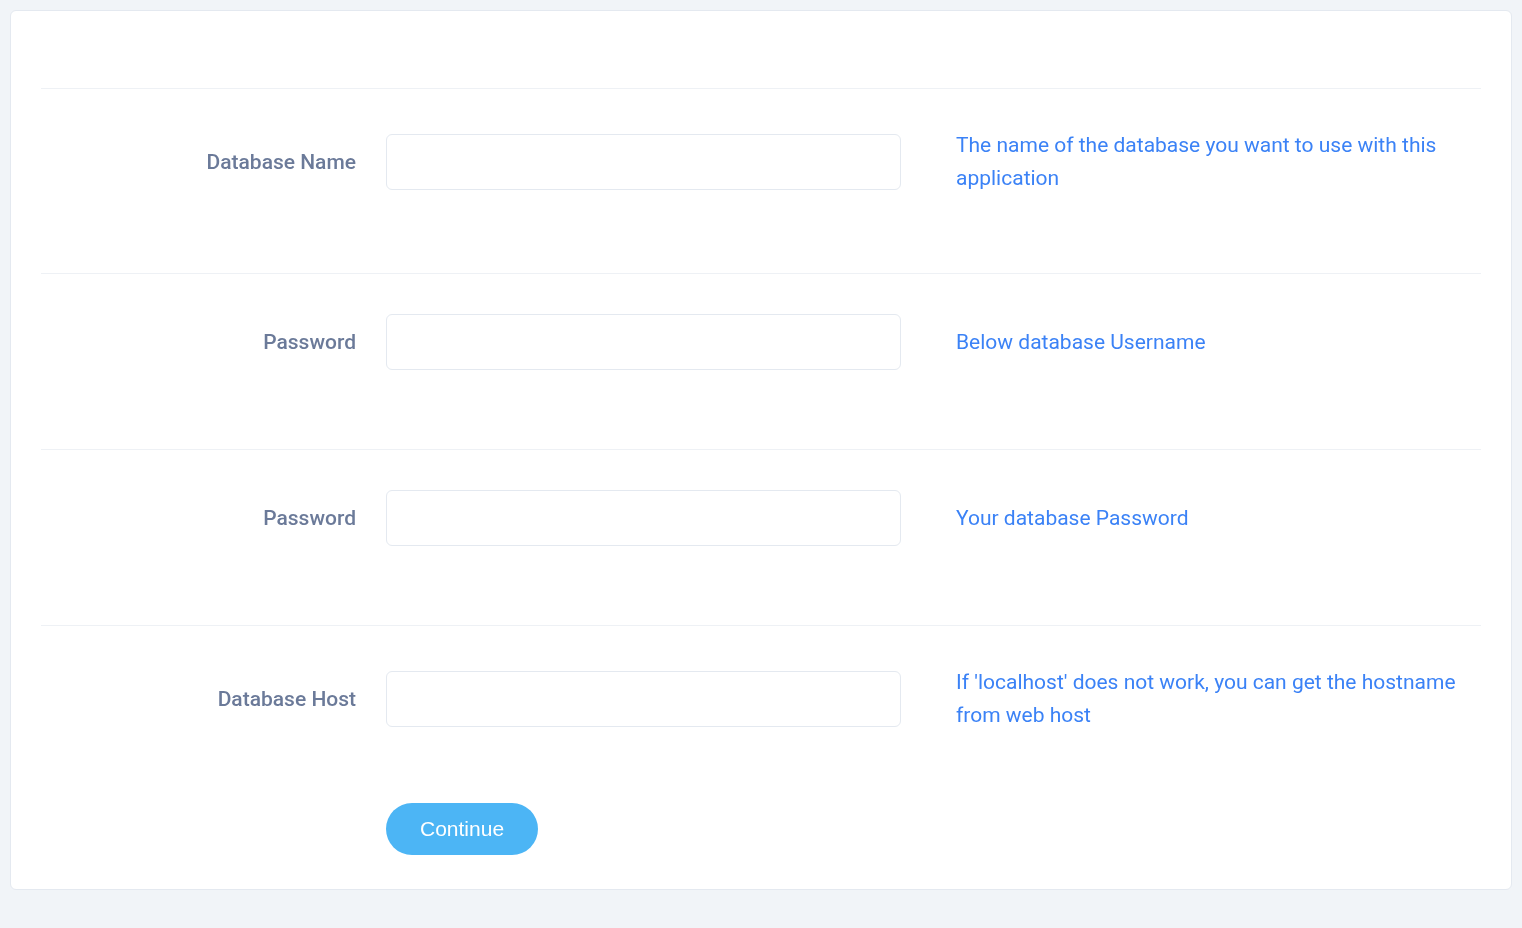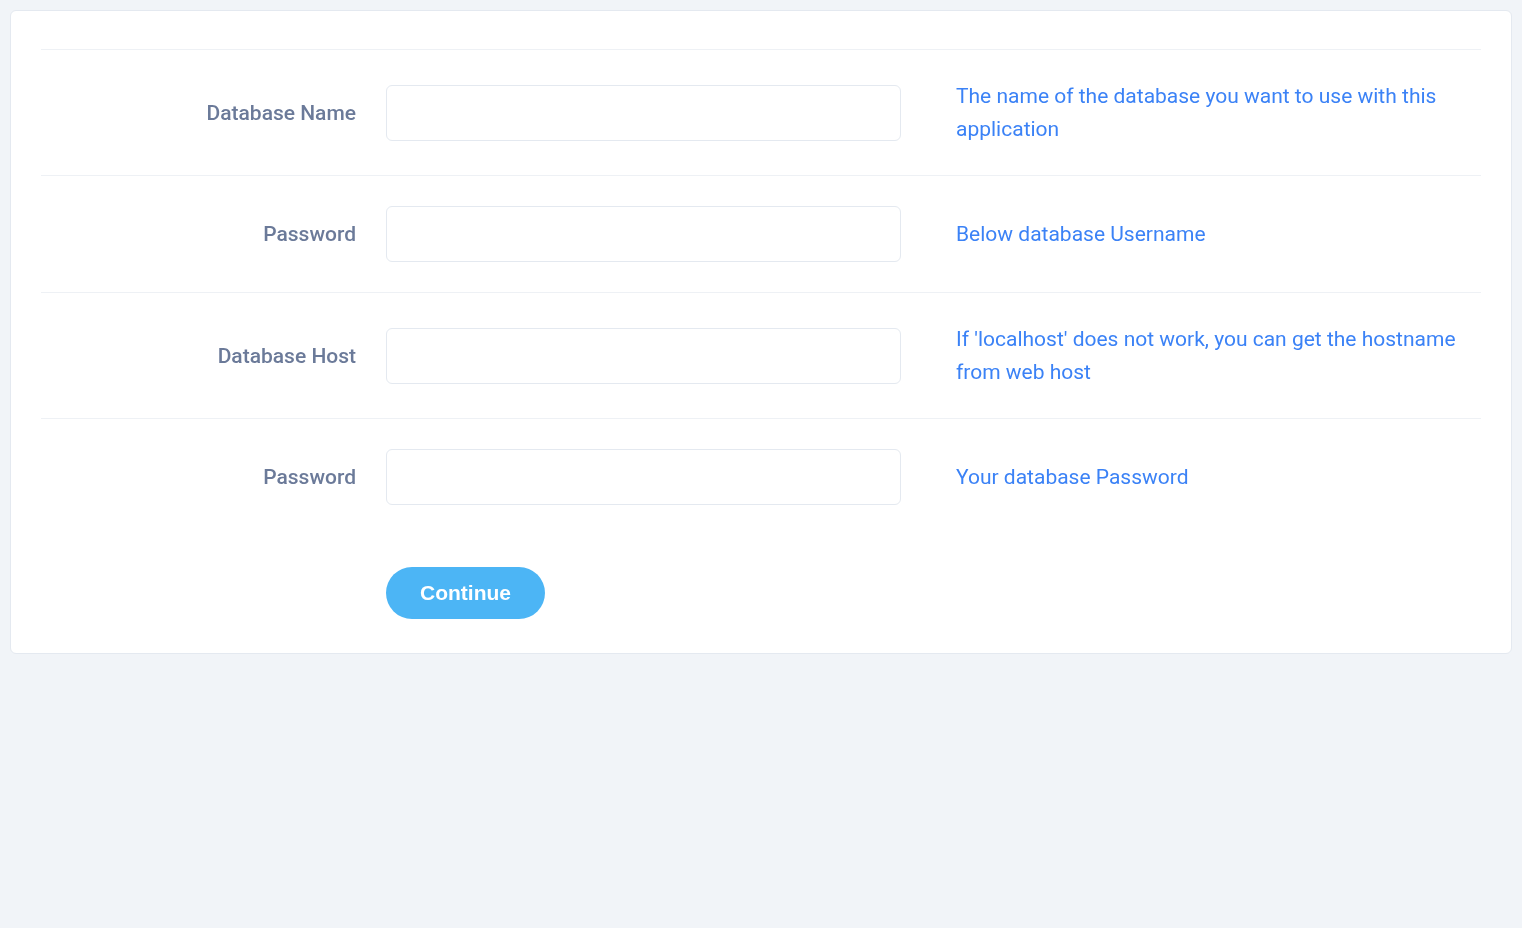--- a/index.html
+++ b/index.html
@@ -22,22 +22,23 @@
     .intro {
       color: #6b7a99;
       font-size: 25px;
       line-height: 1.45;
       font-weight: 500;
       margin-bottom: 52px;
     }
     .form-row {
       display: flex;
       align-items: center;
-      padding: 30px 0;
+      padding: 40px 0;
       border-top: 1px solid #eef1f5;
+      margin-top: 39px;
     }
     .form-row:last-of-type {
       border-bottom: 1px solid #eef1f5;
     }
     .label-col {
       flex: 0 0 345px;
       text-align: right;
       padding-right: 30px;
     }
     .label-col label {
@@ -68,21 +69,21 @@
     }
     .action-row {
       padding-top: 32px;
       padding-left: 345px;
     }
     .btn-continue {
       display: inline-block;
       background: #4cb5f5;
       color: #ffffff;
       font-size: 21px;
-      font-weight: 700;
+      font-weight: 400;
       border: none;
       border-radius: 28px;
       padding: 14px 34px;
       cursor: pointer;
     }
   </style>
 </head>
 <body>
 
 <div class="card">
@@ -103,35 +104,35 @@
       <label>Password</label>
     </div>
     <div class="input-col">
       <input type="text" value="" style="">
     </div>
     <div class="help-col">Below database Username</div>
   </div>
 
   <div class="form-row">
     <div class="label-col">
+      <label>Password</label>
+    </div>
+    <div class="input-col">
+      <input type="password" value="" style="">
+    </div>
+    <div class="help-col">Your database Password</div>
+  </div>
+
+  <div class="form-row">
+    <div class="label-col">
       <label>Database Host</label>
     </div>
     <div class="input-col">
       <input type="text" value="" style="">
     </div>
     <div class="help-col">If 'localhost' does not work, you can get the hostname from web host</div>
-  </div>
-
-  <div class="form-row">
-    <div class="label-col">
-      <label>Password</label>
-    </div>
-    <div class="input-col">
-      <input type="password" value="" style="">
-    </div>
-    <div class="help-col">Your database Password</div>
   </div>
 
   <div class="action-row">
     <button class="btn-continue">Continue</button>
   </div>
 
 </div>
 
 </body></html>

